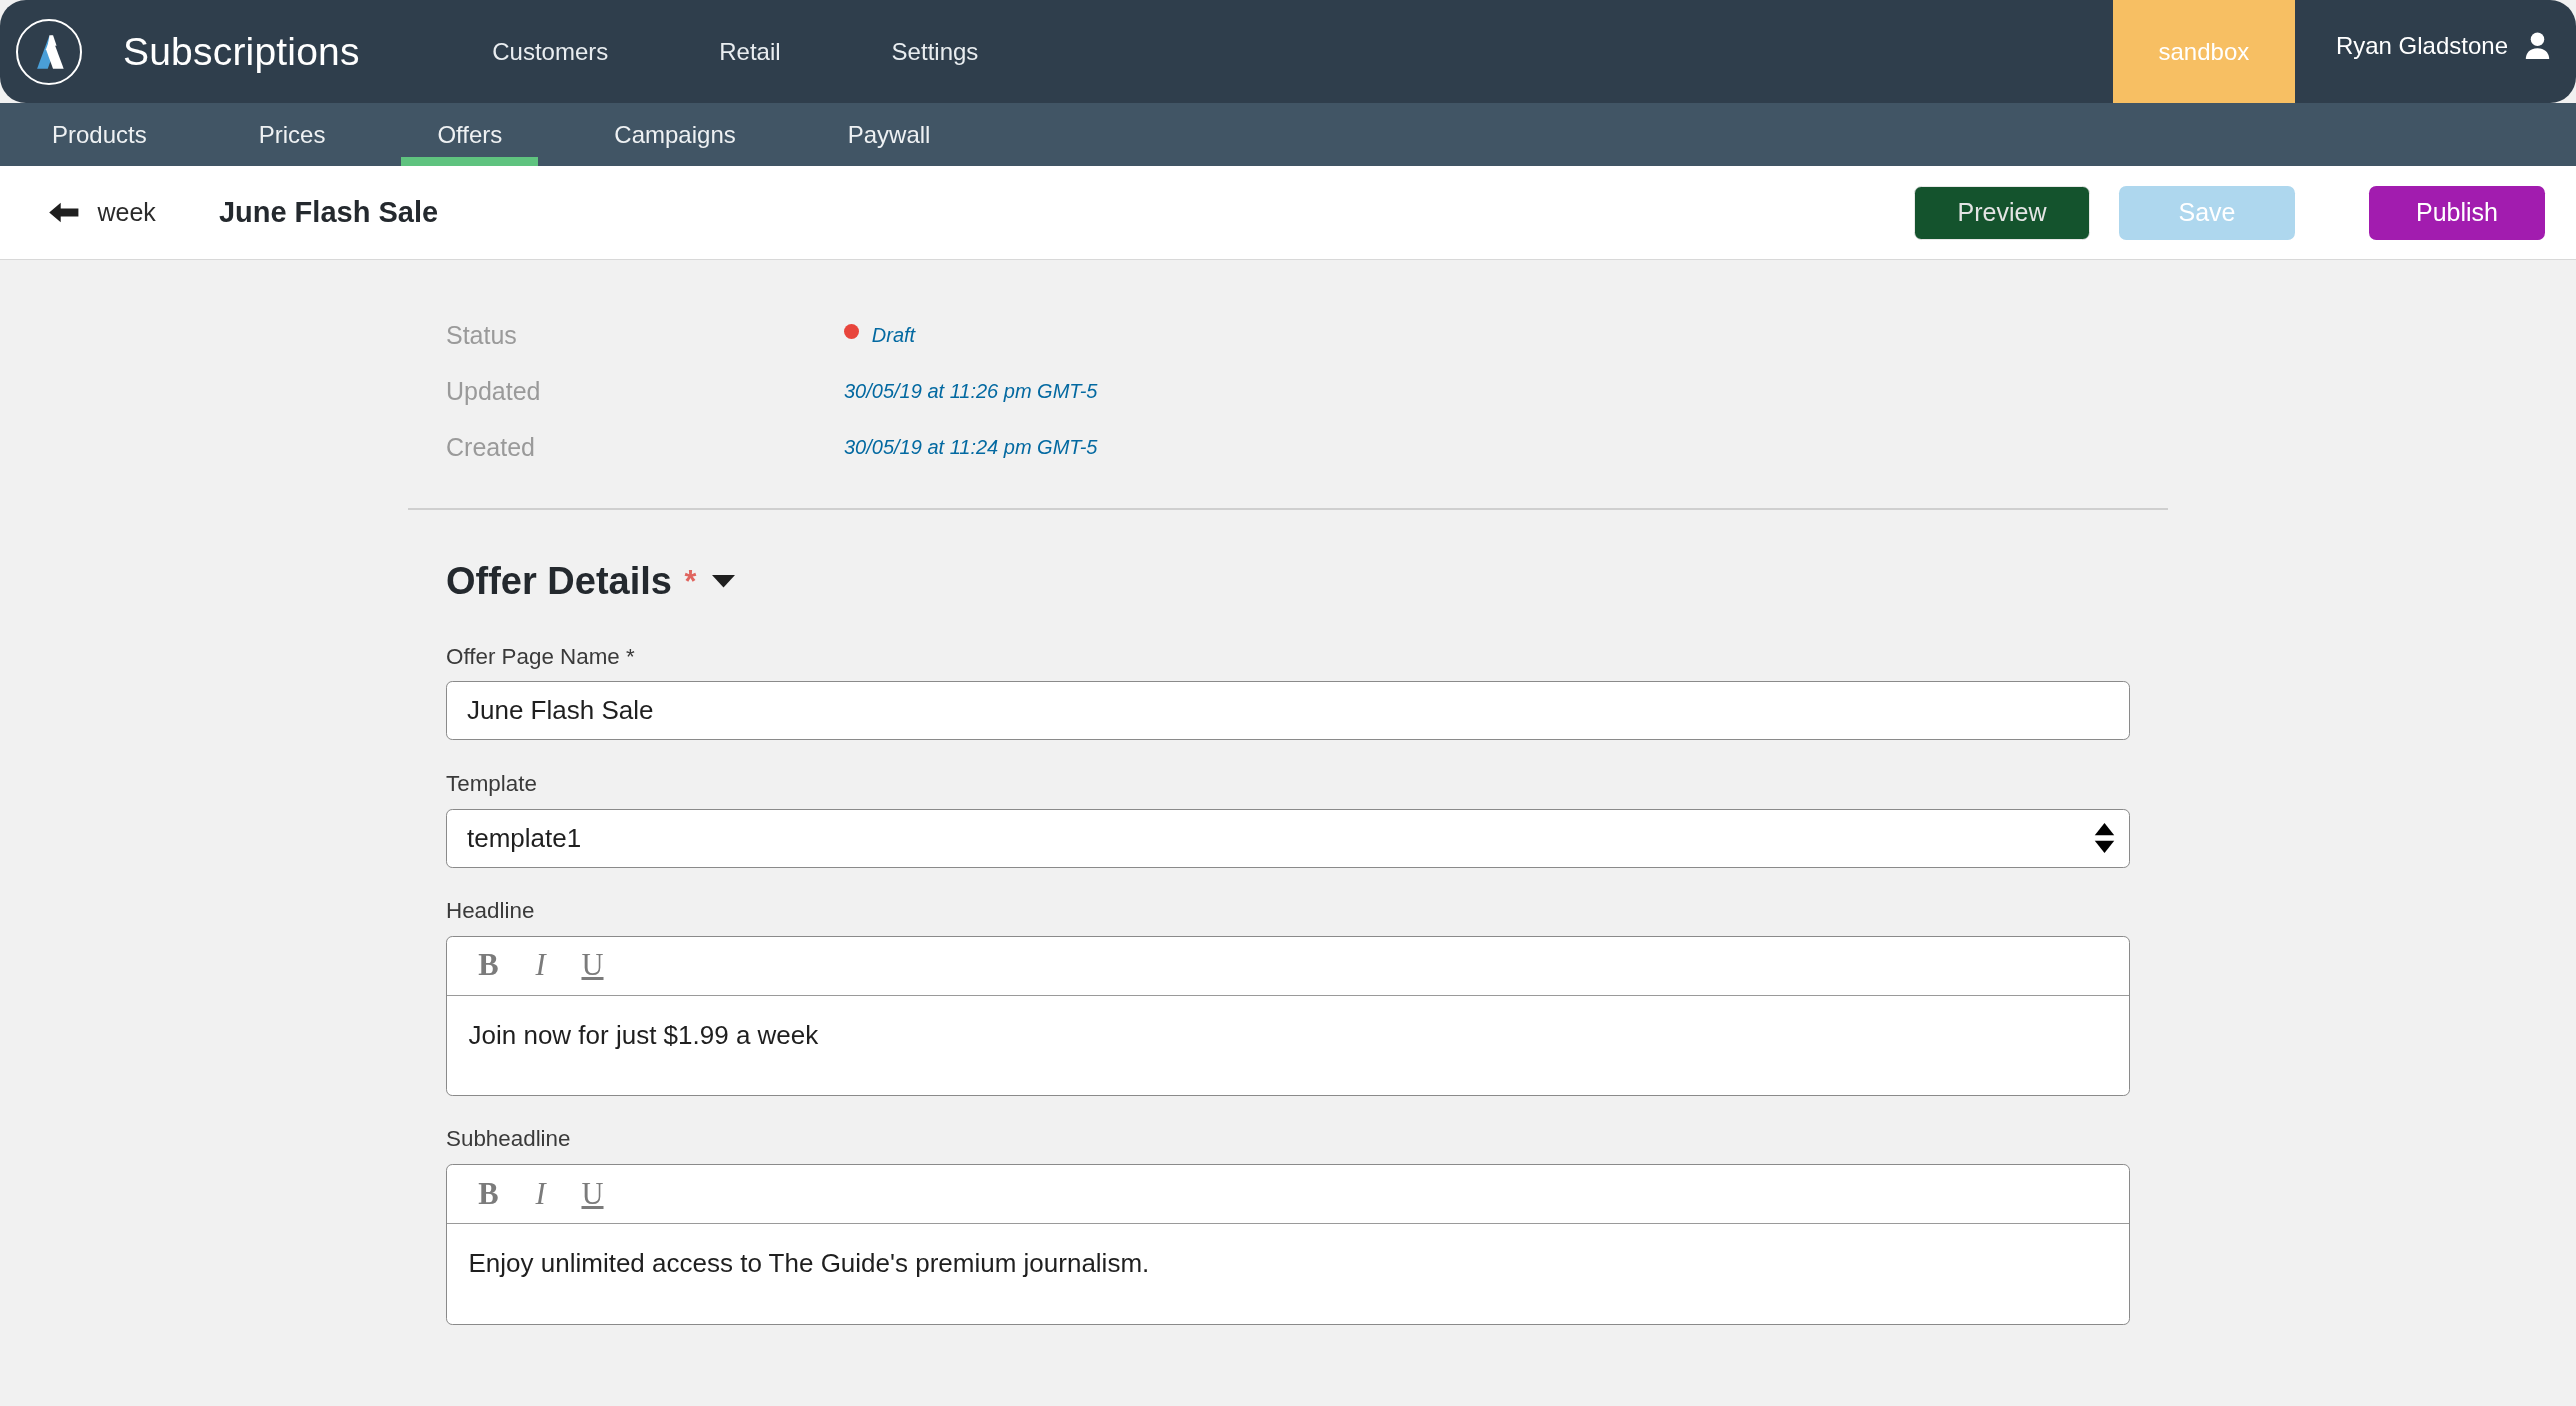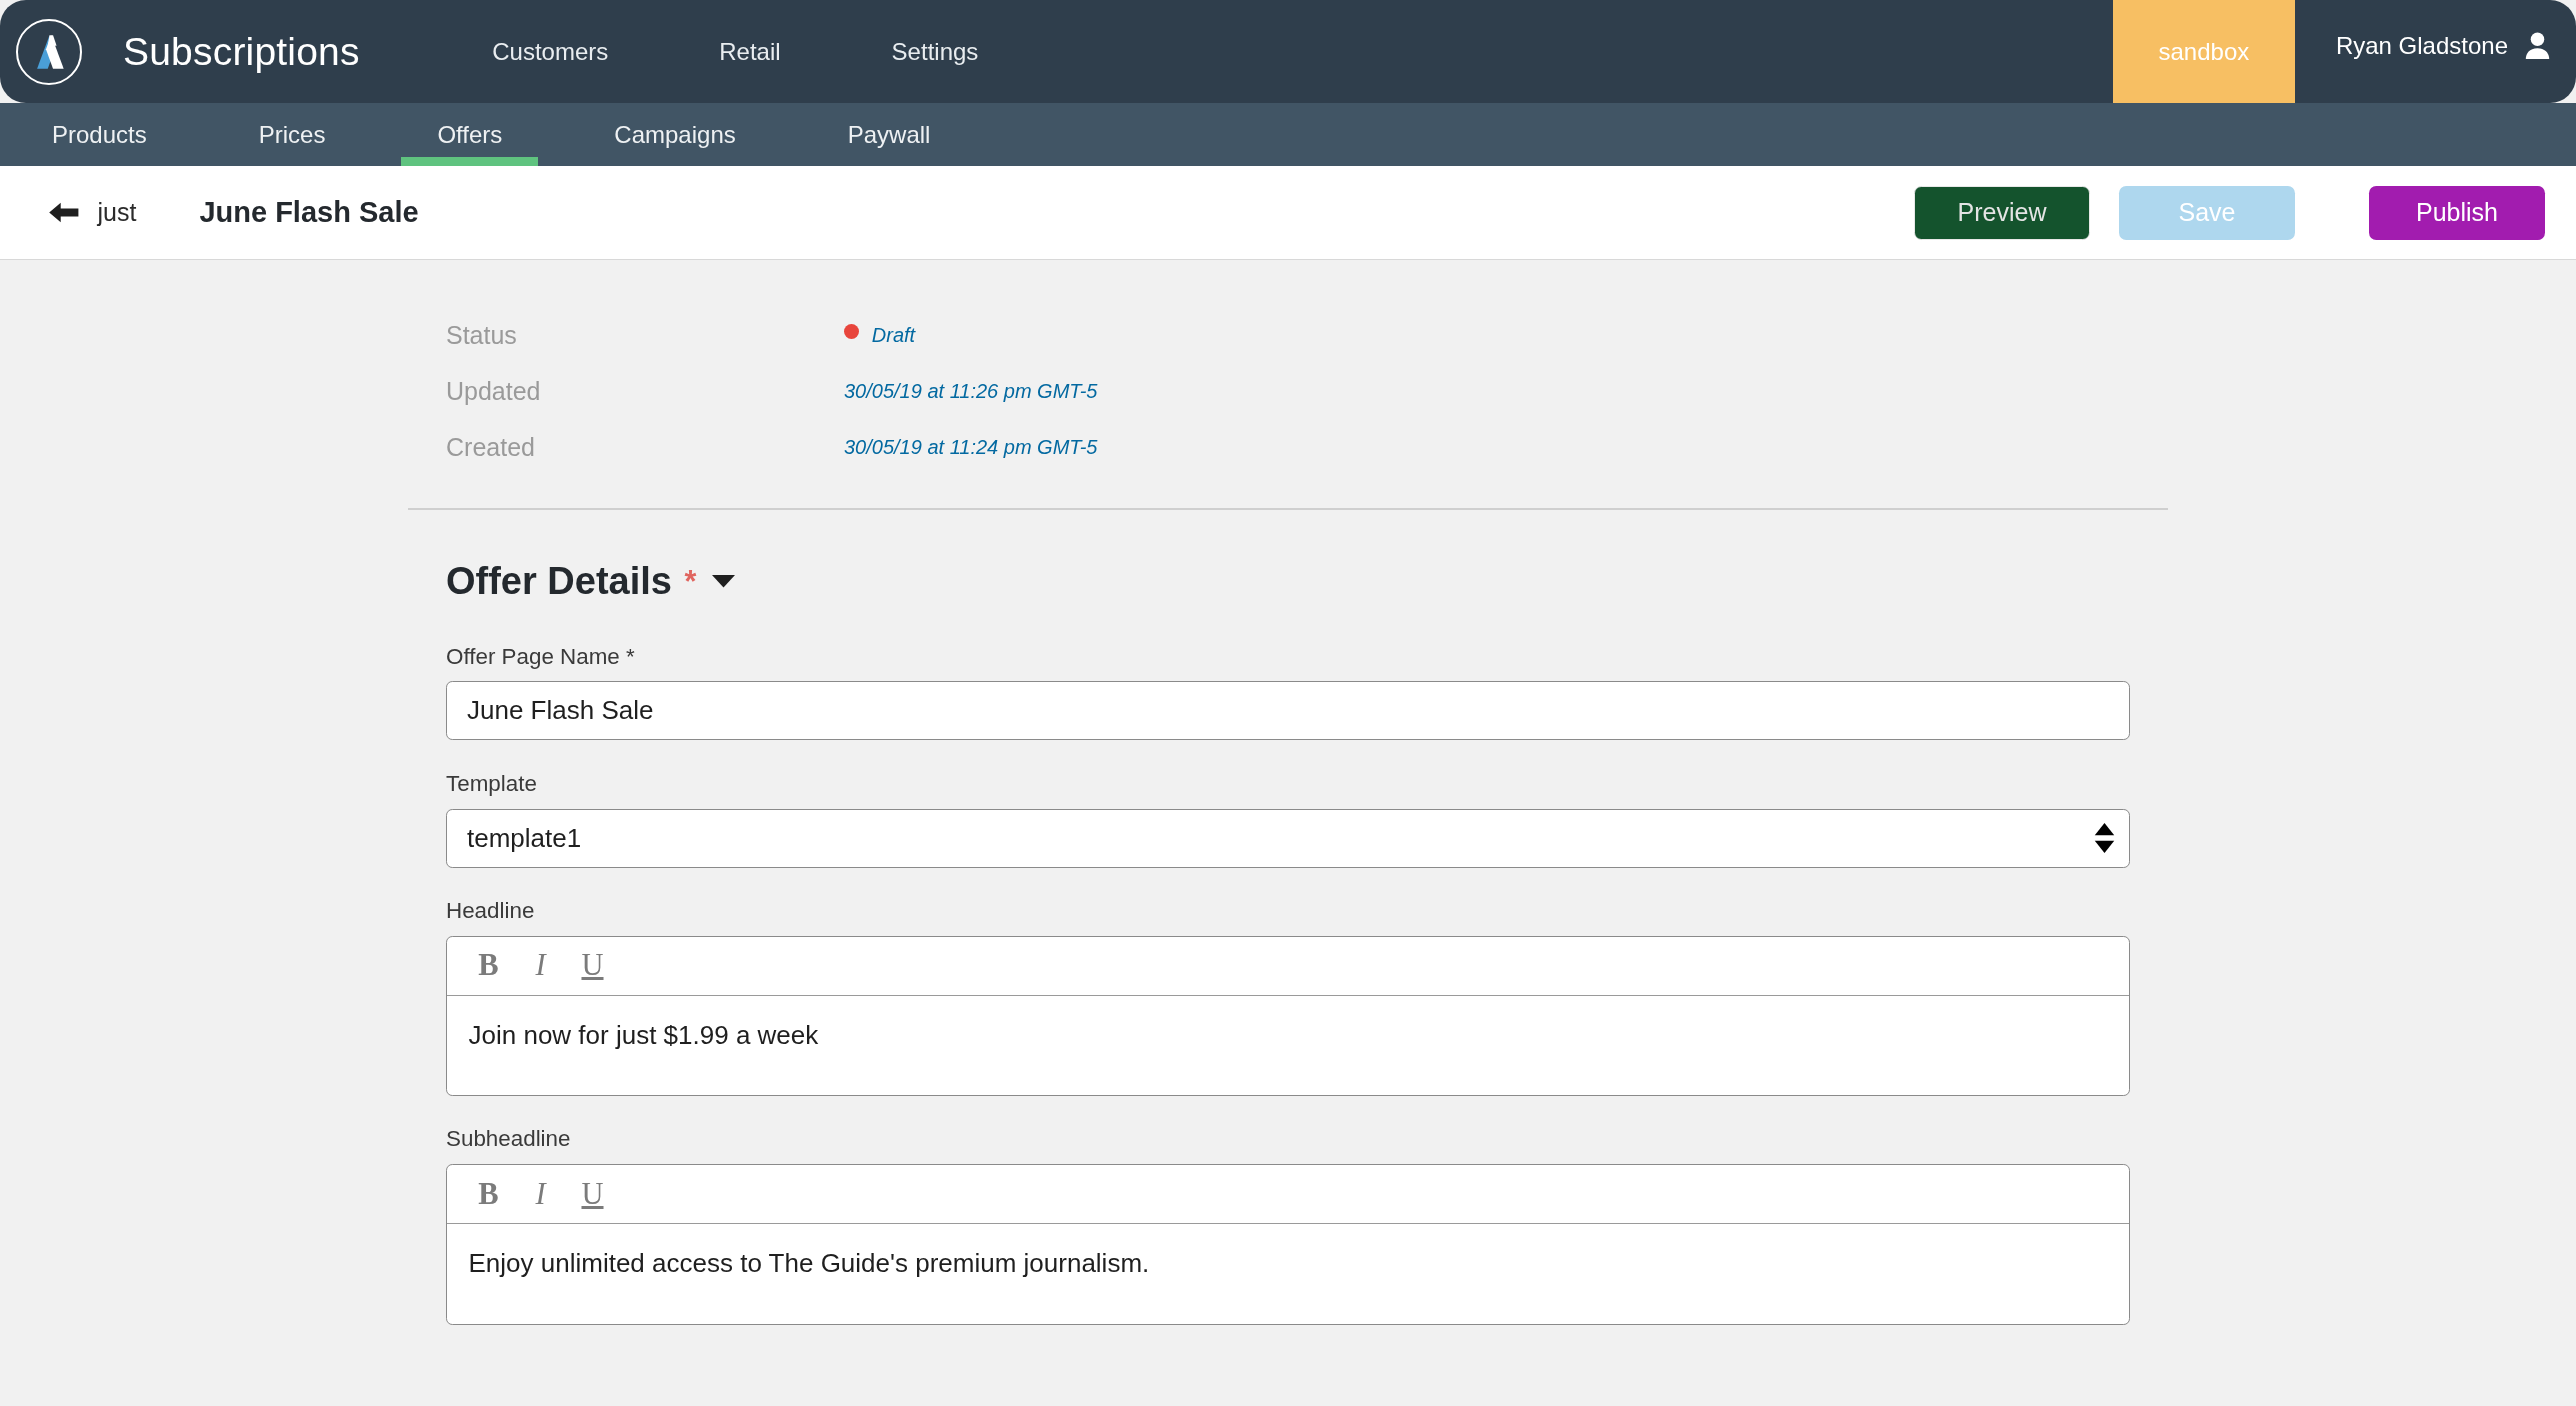--- a/index.html
+++ b/index.html
@@ -384,21 +384,21 @@
   </div>
 </div>
 
 <div class="titlebar">
   <div class="back-btn">
     <span class="back-arrow">
       <svg width="30.5" height="23" viewBox="0 0 34 26">
         <path d="M0 13 L13 2 L13 8.5 L33 8.5 L33 17.5 L13 17.5 L13 24 Z" fill="#1f1f1f"></path>
       </svg>
     </span>
-    <span>just</span>
+    <span>week</span>
   </div>
   <div class="page-title">June Flash Sale</div>
 
   <div class="titlebar-actions">
     <button class="btn btn-preview">Preview</button>
     <button class="btn btn-save">Save</button>
     <button class="btn btn-publish">Publish</button>
   </div>
 </div>
 

